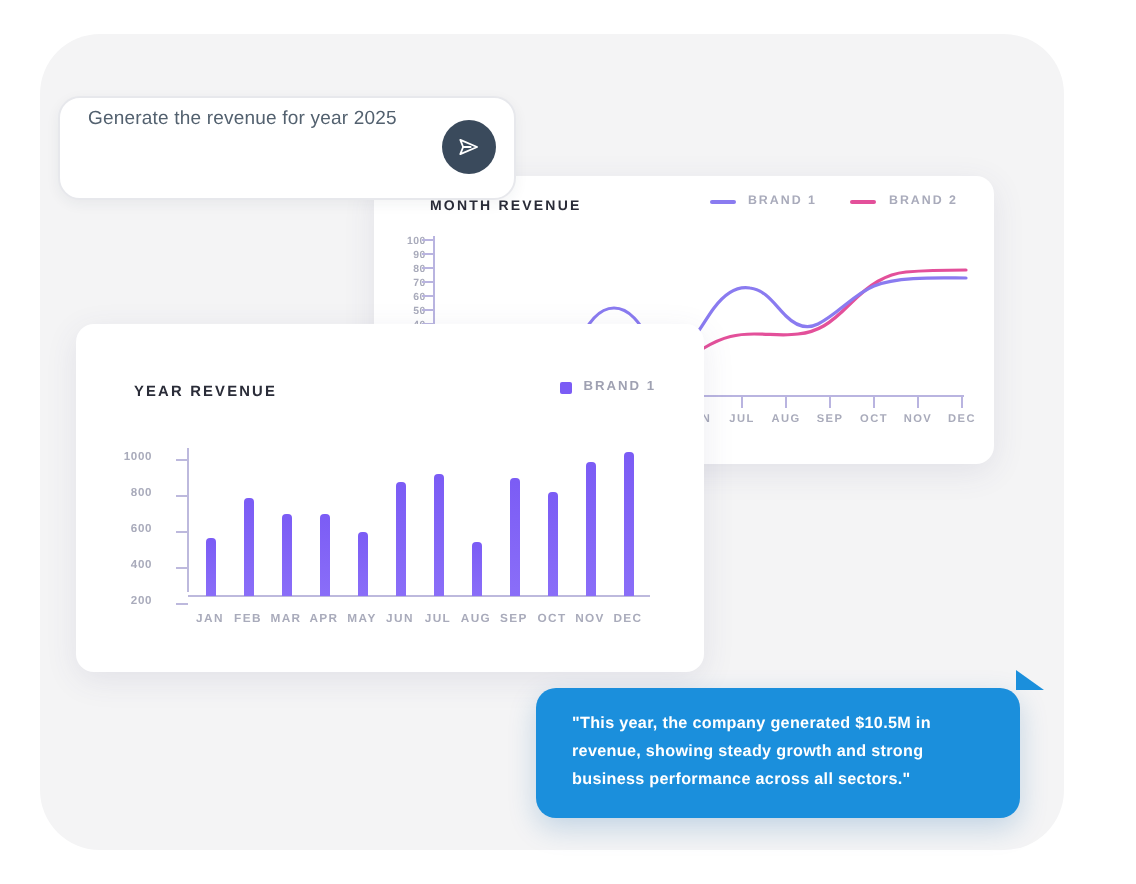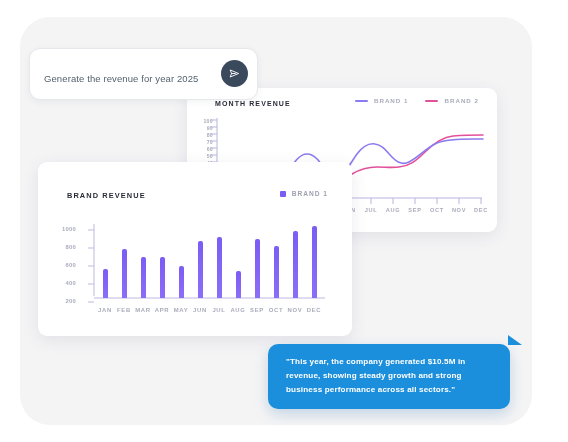--- a/index.html
+++ b/index.html
@@ -40,21 +40,21 @@
     width: 227px;
     height: 50px;
     background: #ffffff;
     border: 1px solid #e7e8ec;
     border-radius: 11px;
     box-shadow: 0 2px 7px rgba(40,45,70,0.06);
   }
   .prompt-text {
     position: absolute;
     left: 14px;
-    top: 22px;
+    top: 3px;
     width: 168px;
     font-size: 9.5px;
     line-height: 16px;
     color: #53616f;
     letter-spacing: 0.1px;
   }
   .send-btn {
     position: absolute;
     right: 9px;
     top: 11px;
@@ -275,21 +275,21 @@
     <div class="prompt-text" placeholder="Ask anything">Generate the revenue for year 2025</div>
     <div class="send-btn">
       <svg width="13" height="13" viewBox="0 0 24 24">
         <path d="M4 5.5 L19.5 12 L4 18.5 L6.6 12 Z" fill="none" stroke="#ffffff" stroke-width="1.7" stroke-linejoin="round"></path>
         <line x1="6.6" y1="12" x2="13.5" y2="12" stroke="#ffffff" stroke-width="1.7" stroke-linecap="round"></line>
       </svg>
     </div>
   </div>
 
   <div class="chart-card" id="bar-card">
-    <div class="card-title">BRAND REVENUE</div>
+    <div class="card-title">YEAR REVENUE</div>
 
     <div class="legend" id="bar-legend">
       <div class="legend-item">
         <span class="legend-square" style="background:#7b5cf5"></span>
         <span class="legend-label">BRAND 1</span>
       </div>
     </div>
 
     <div>
       <div class="axis-num" style="left:12px; top:65px;  width:26px; font-size:5.8px;">1000</div>

